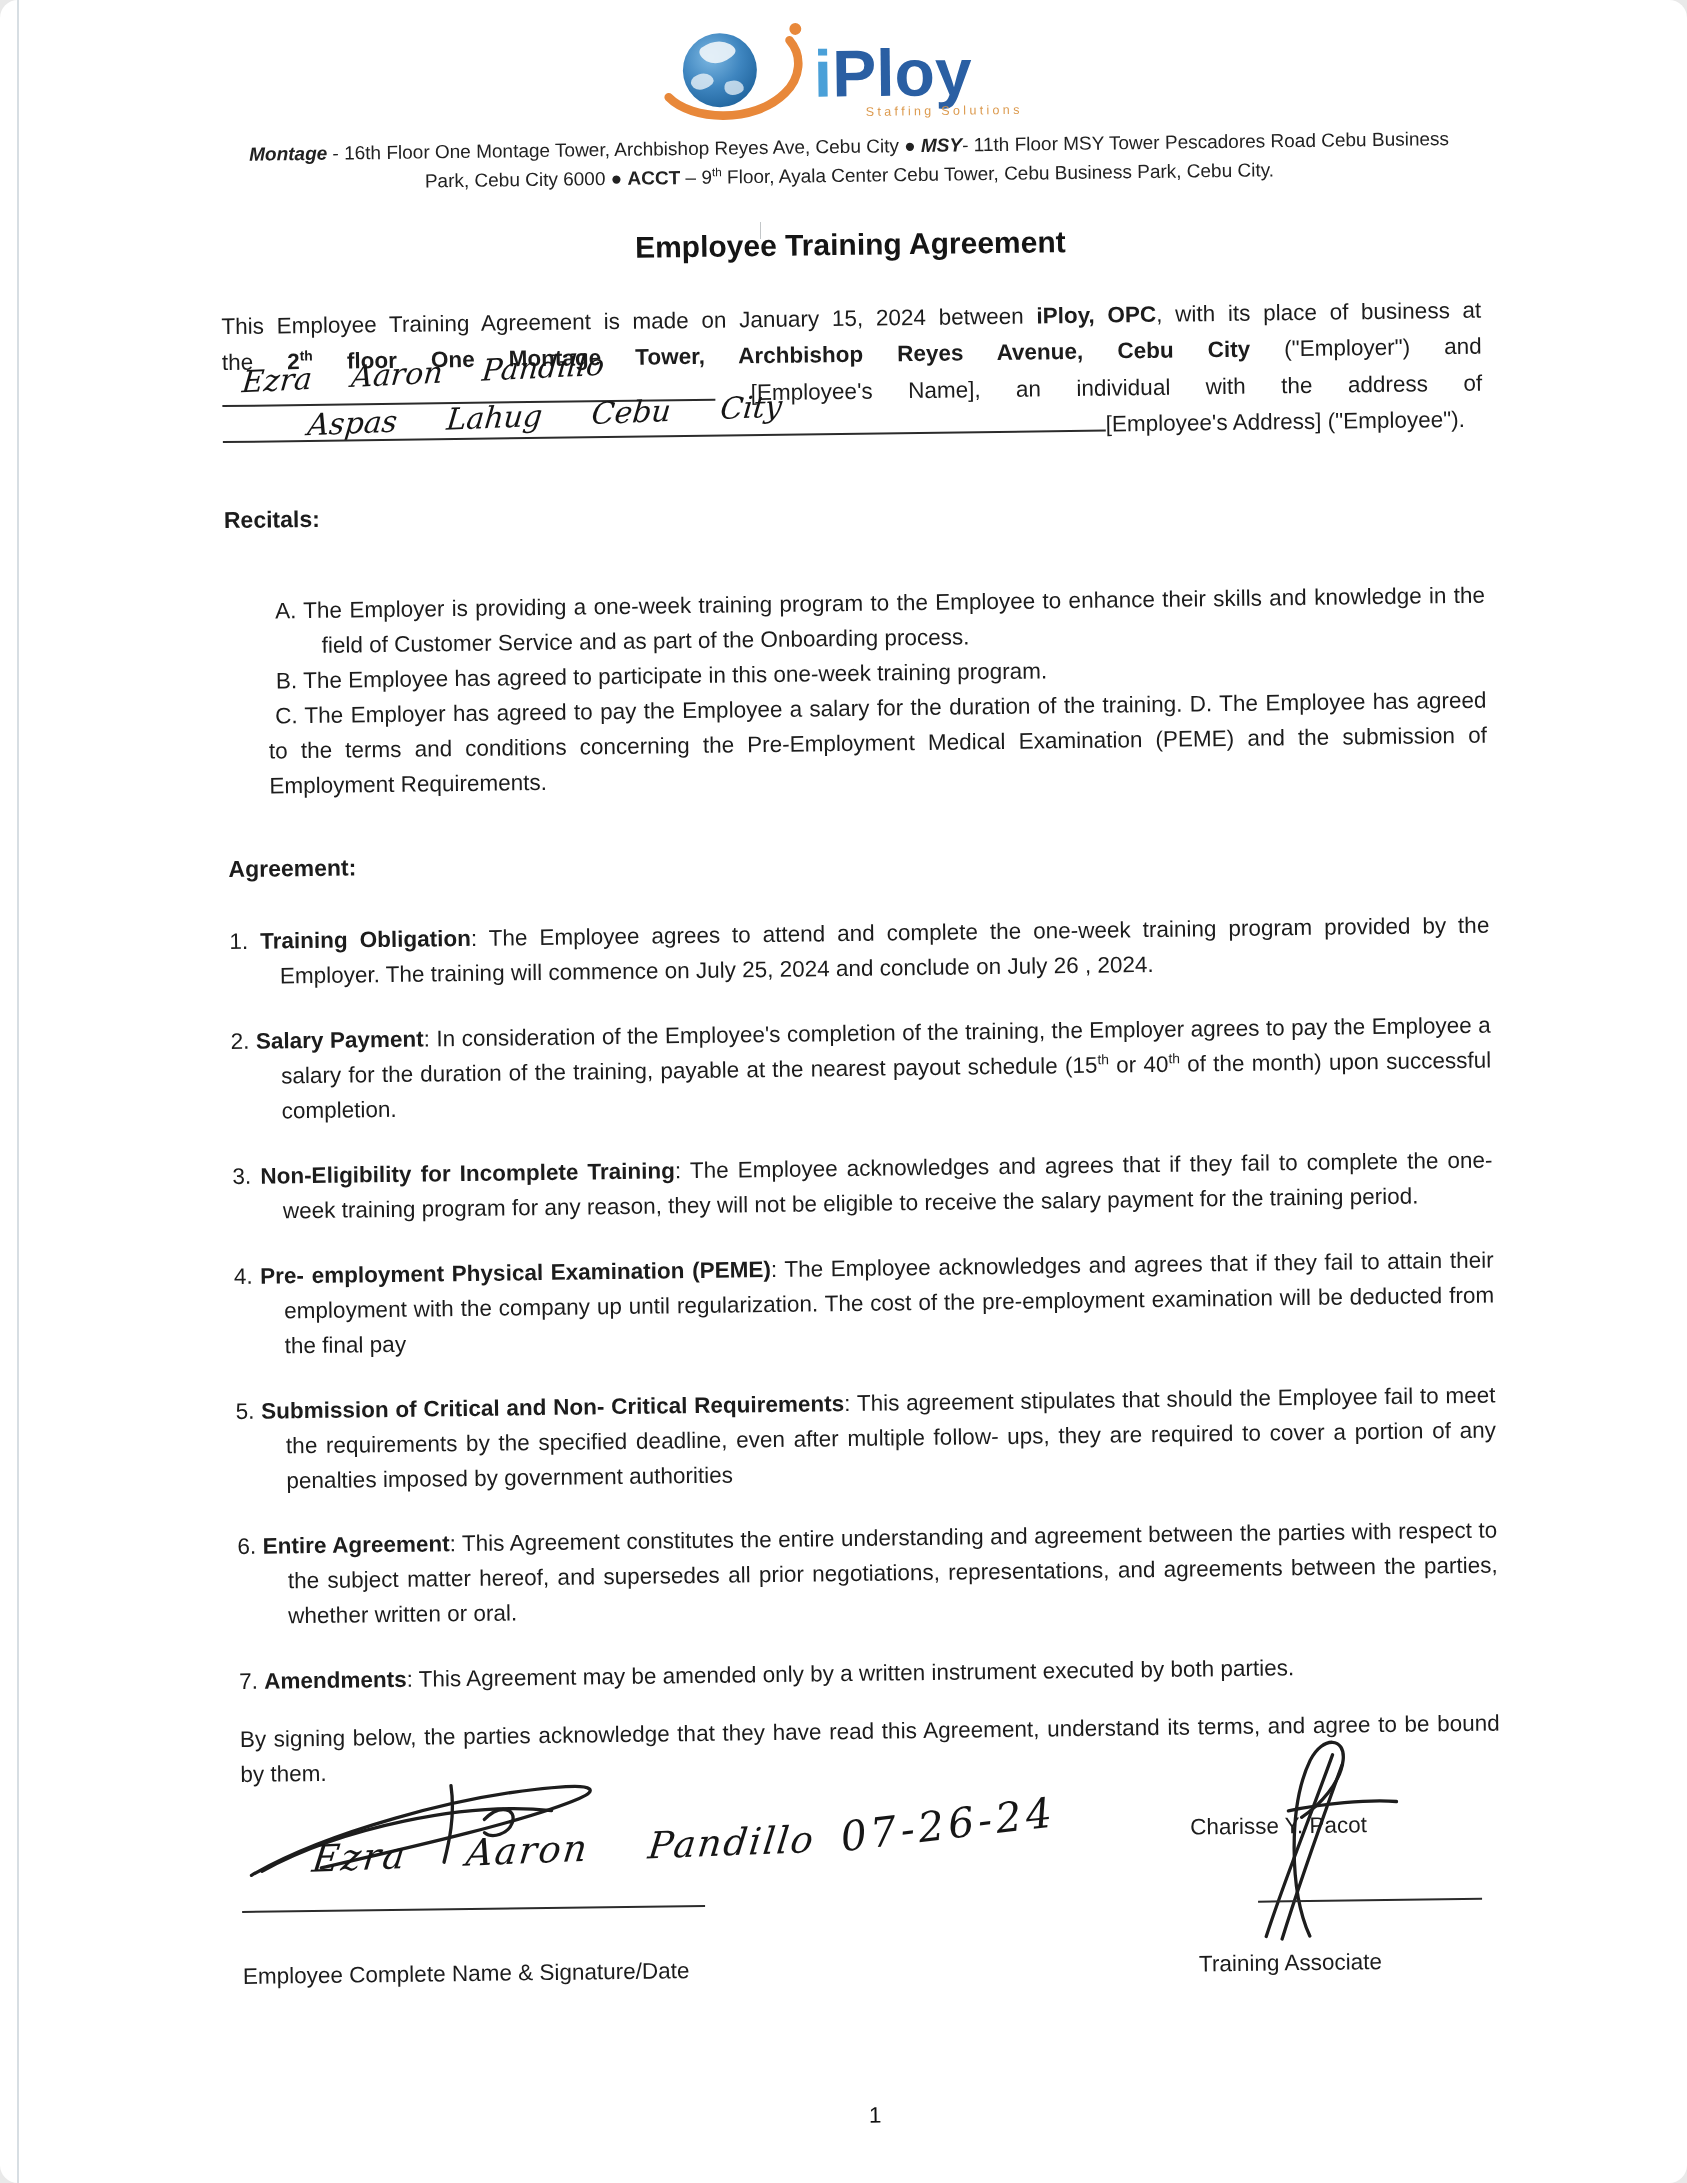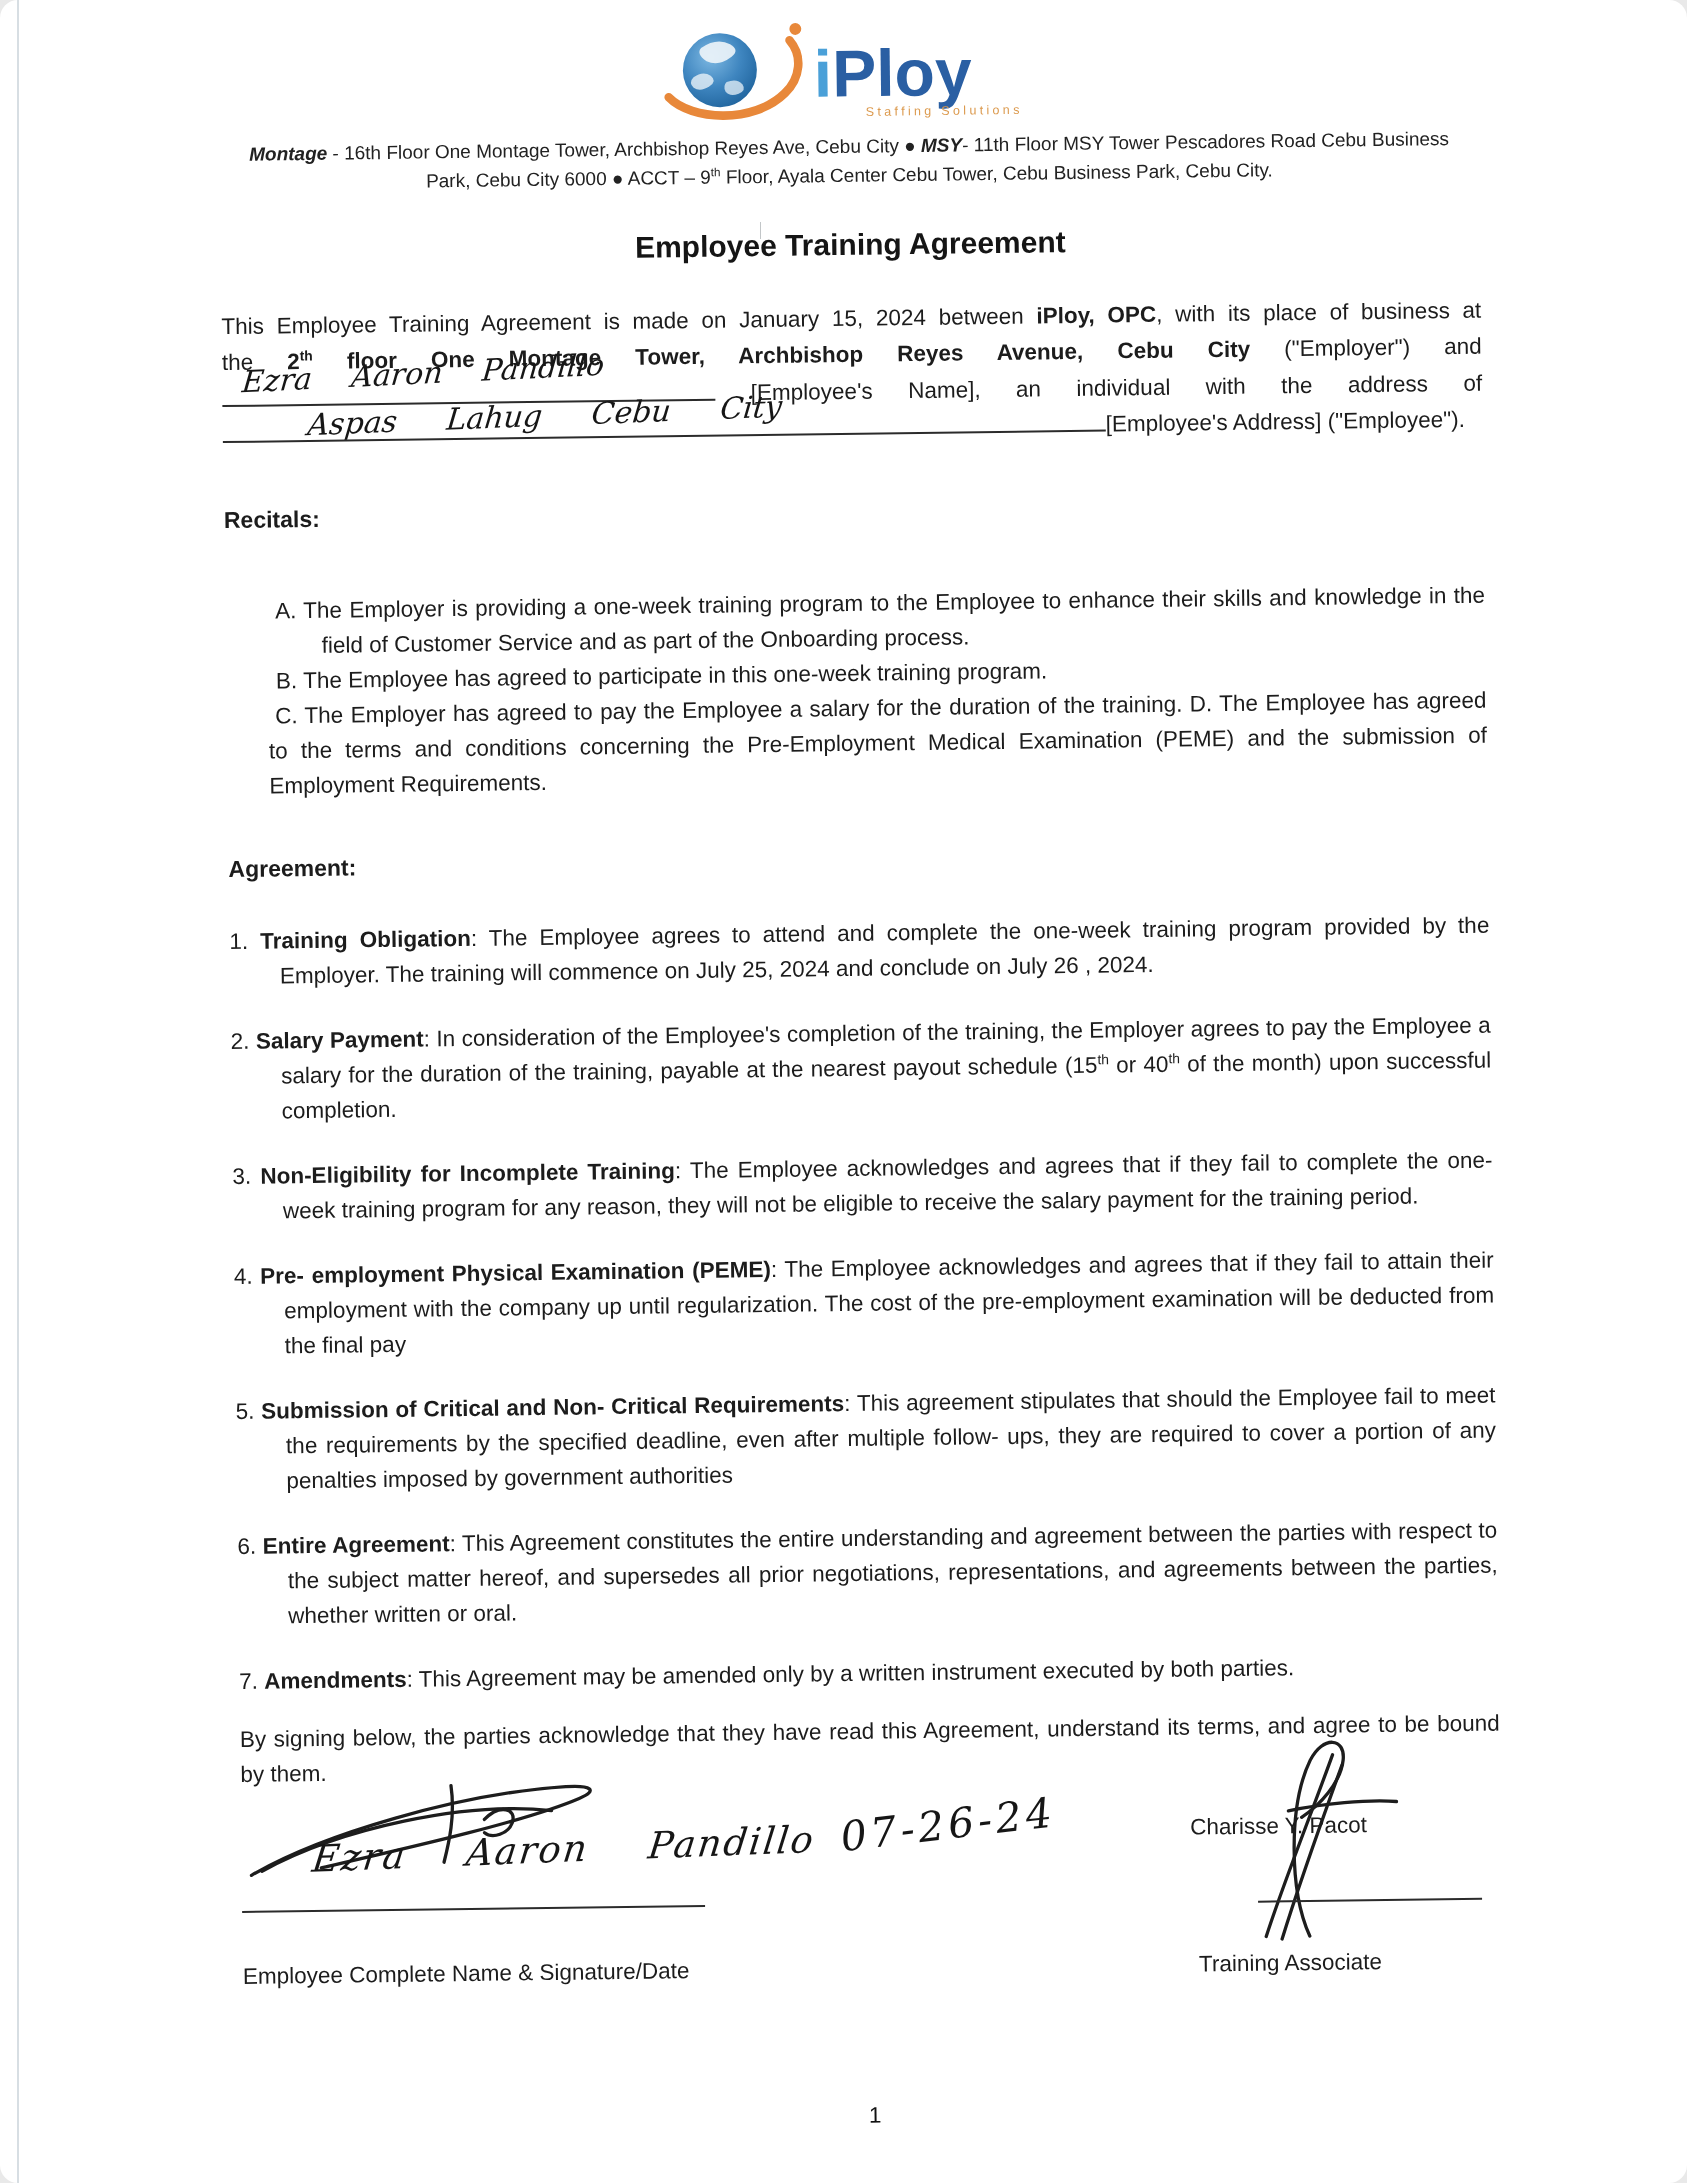--- a/index.html
+++ b/index.html
@@ -14,21 +14,21 @@
   .tilt { position:absolute; left:0; top:0; width:1687px; height:2183px;
     transform:rotate(-0.75deg); transform-origin:50% 38%; }
   .content { position:absolute; left:228px; top:0; width:1260px;
     font-size:22.5px; line-height:35px; }
 
   
   .logo-block { margin-top:17px; text-align:center; }
   .logo-svg { display:inline-block; vertical-align:top; }
   .address { margin:9.3px auto 0; width:1217px; text-align:center;
     font-size:19px; line-height:29px; color:#222; }
-  .address .b { font-weight:normal;text-align:center; }
+  .address .b { font-weight:bold;text-align:center; }
   .address .bi { font-weight:bold; font-style:italic; }
   sup { font-size:.62em; line-height:0; }
 
   .doc-title { margin-top:38px; text-align:center; font-size:30px;
     font-weight:bold; line-height:33px; color:#151515; }
 
   
   .intro { position:relative; margin-top:40px; }
   .intro-line { height:36px; text-align:justify; text-align-last:justify; }
   .intro-line.no-just { text-align:left; text-align-last:left; }

